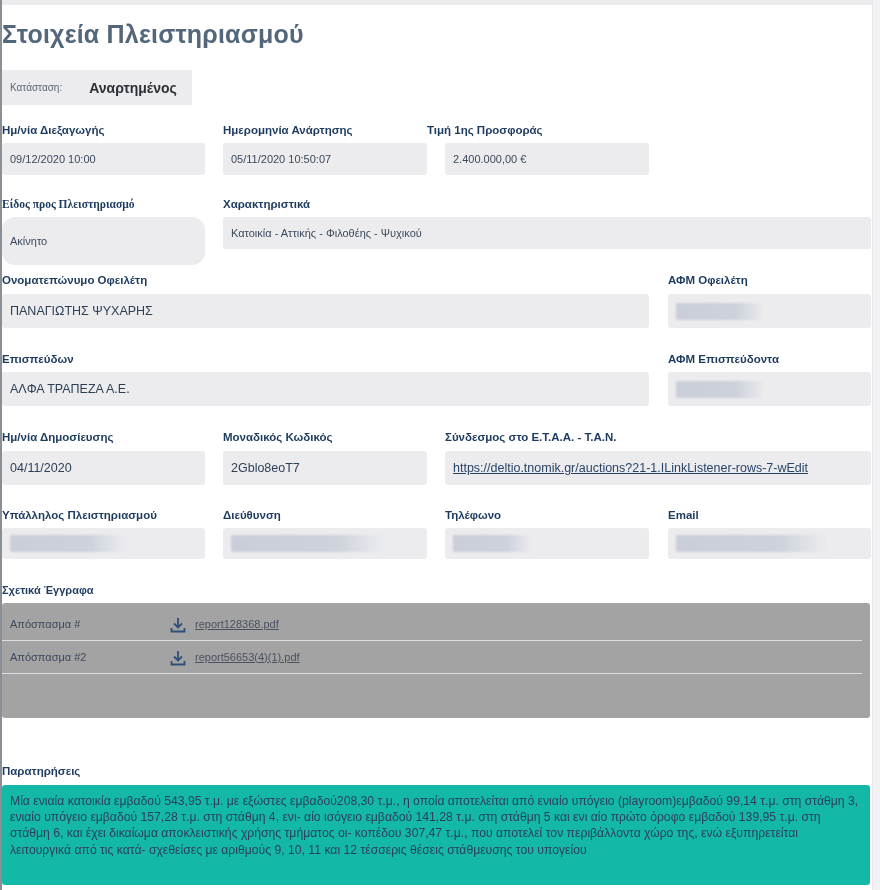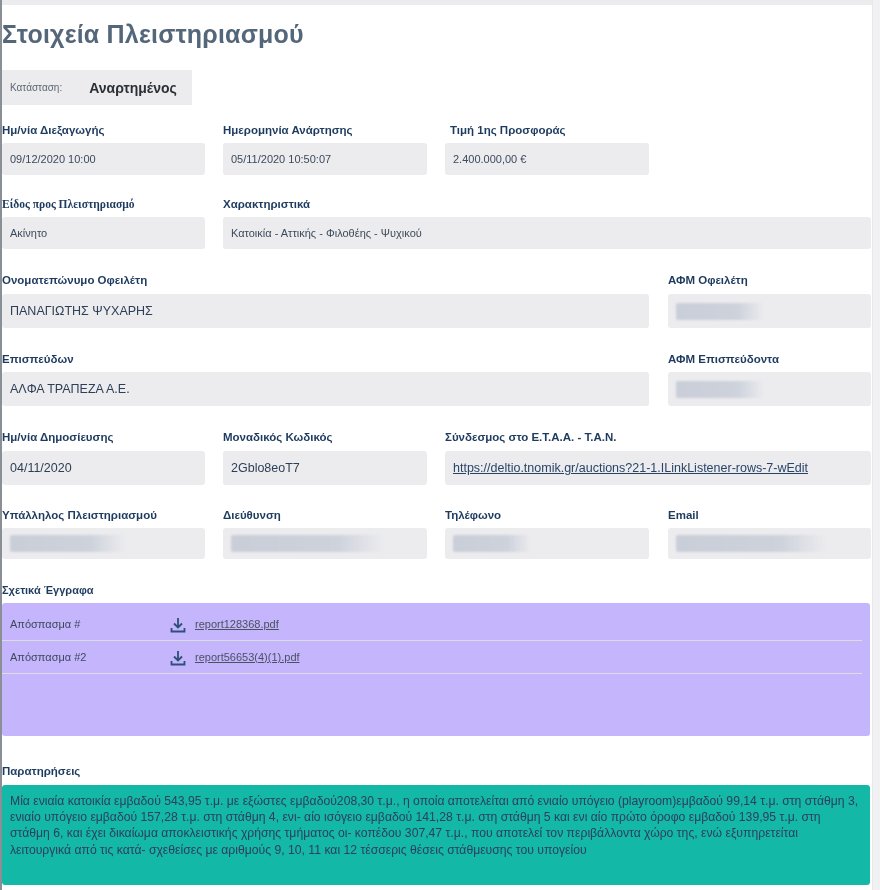--- a/index.html
+++ b/index.html
@@ -45,22 +45,22 @@
     }
     .field-box.big { font-size: 12.5px; color: #2d3f55; }
     .blurred {
       height: 17px; border-radius: 2px;
       background: linear-gradient(90deg, #c9ced8 0%, #cdd2db 70%, rgba(220,223,230,0) 100%);
       filter: blur(1px);
     }
     .link-value { color: #2a4466; text-decoration: underline; font-size: 12.5px; text-align: center; }
 
     .docs-panel {
-      position: absolute; left: 2px; top: 603px; width: 868px; height: 133px;
-      background: #c4b5fd; border-radius: 3px; text-align: right;
+      position: absolute; left: 2px; top: 603px; width: 868px; height: 115px;
+      background: #a3a3a3; border-radius: 3px; text-align: right;
     }
     .doc-row {
       position: absolute; left: 0; width: 860px; height: 33px;
       display: flex; align-items: center;
     }
     .doc-row.sep { border-bottom: 1px solid #dcdde1; }
     .doc-name { position: absolute; left: 8px; font-size: 11px; color: #3c4a5c; }
     .doc-icon { position: absolute; left: 167px; top: 8px; width: 18px; height: 18px; }
     .doc-file { position: absolute; left: 193px; font-size: 11px; color: #4a5260; text-decoration: underline; }
 
@@ -84,25 +84,25 @@
   <span class="status-label">Κατάσταση:</span>
   <span class="status-value">Αναρτημένος</span>
 </div>
 
 <div class="field-label" style="left:2px;top:124px;">Ημ/νία Διεξαγωγής</div>
 <div class="field-box" style="left:2px;top:143px;width:203px;height:32px;">09/12/2020 10:00</div>
 
 <div class="field-label" style="left:223px;top:124px;">Ημερομηνία Ανάρτησης</div>
 <div class="field-box" style="left:223px;top:143px;width:204px;height:32px;">05/11/2020 10:50:07</div>
 
-<div class="field-label" style="left:450px;top:124px;text-align:center;">Τιμή 1ης Προσφοράς</div>
+<div class="field-label" style="left:427px;top:124px;text-align:center;">Τιμή 1ης Προσφοράς</div>
 <div class="field-box" style="left:445px;top:143px;width:204px;height:32px;">2.400.000,00 €</div>
 
 <div class="field-label" style="left:2px;top:198px;font-family:Liberation Serif, serif;">Είδος προς Πλειστηριασμό</div>
-<div class="field-box" style="left:2px;top:217px;width:203px;height:32px;">Ακίνητο</div>
+<div class="field-box" style="left:2px;top:217px;width:203px;height:48px;border-radius:13px;">Ακίνητο</div>
 
 <div class="field-label" style="left:223px;top:198px;">Χαρακτηριστικά</div>
 <div class="field-box" style="left:223px;top:217px;width:648px;height:32px;">Κατοικία - Αττικής - Φιλοθέης - Ψυχικού</div>
 
 <div class="field-label" style="left:2px;top:274px;">Ονοματεπώνυμο Οφειλέτη</div>
 <div class="field-box big" style="left:2px;top:294px;width:647px;height:34px;">ΠΑΝΑΓΙΩΤΗΣ ΨΥΧΑΡΗΣ</div>
 
 <div class="field-label" style="left:668px;top:274px;">ΑΦΜ Οφειλέτη</div>
 <div class="field-box" style="left:668px;top:294px;width:203px;height:34px;">
   <div class="blurred" style="width:88px;"></div>

